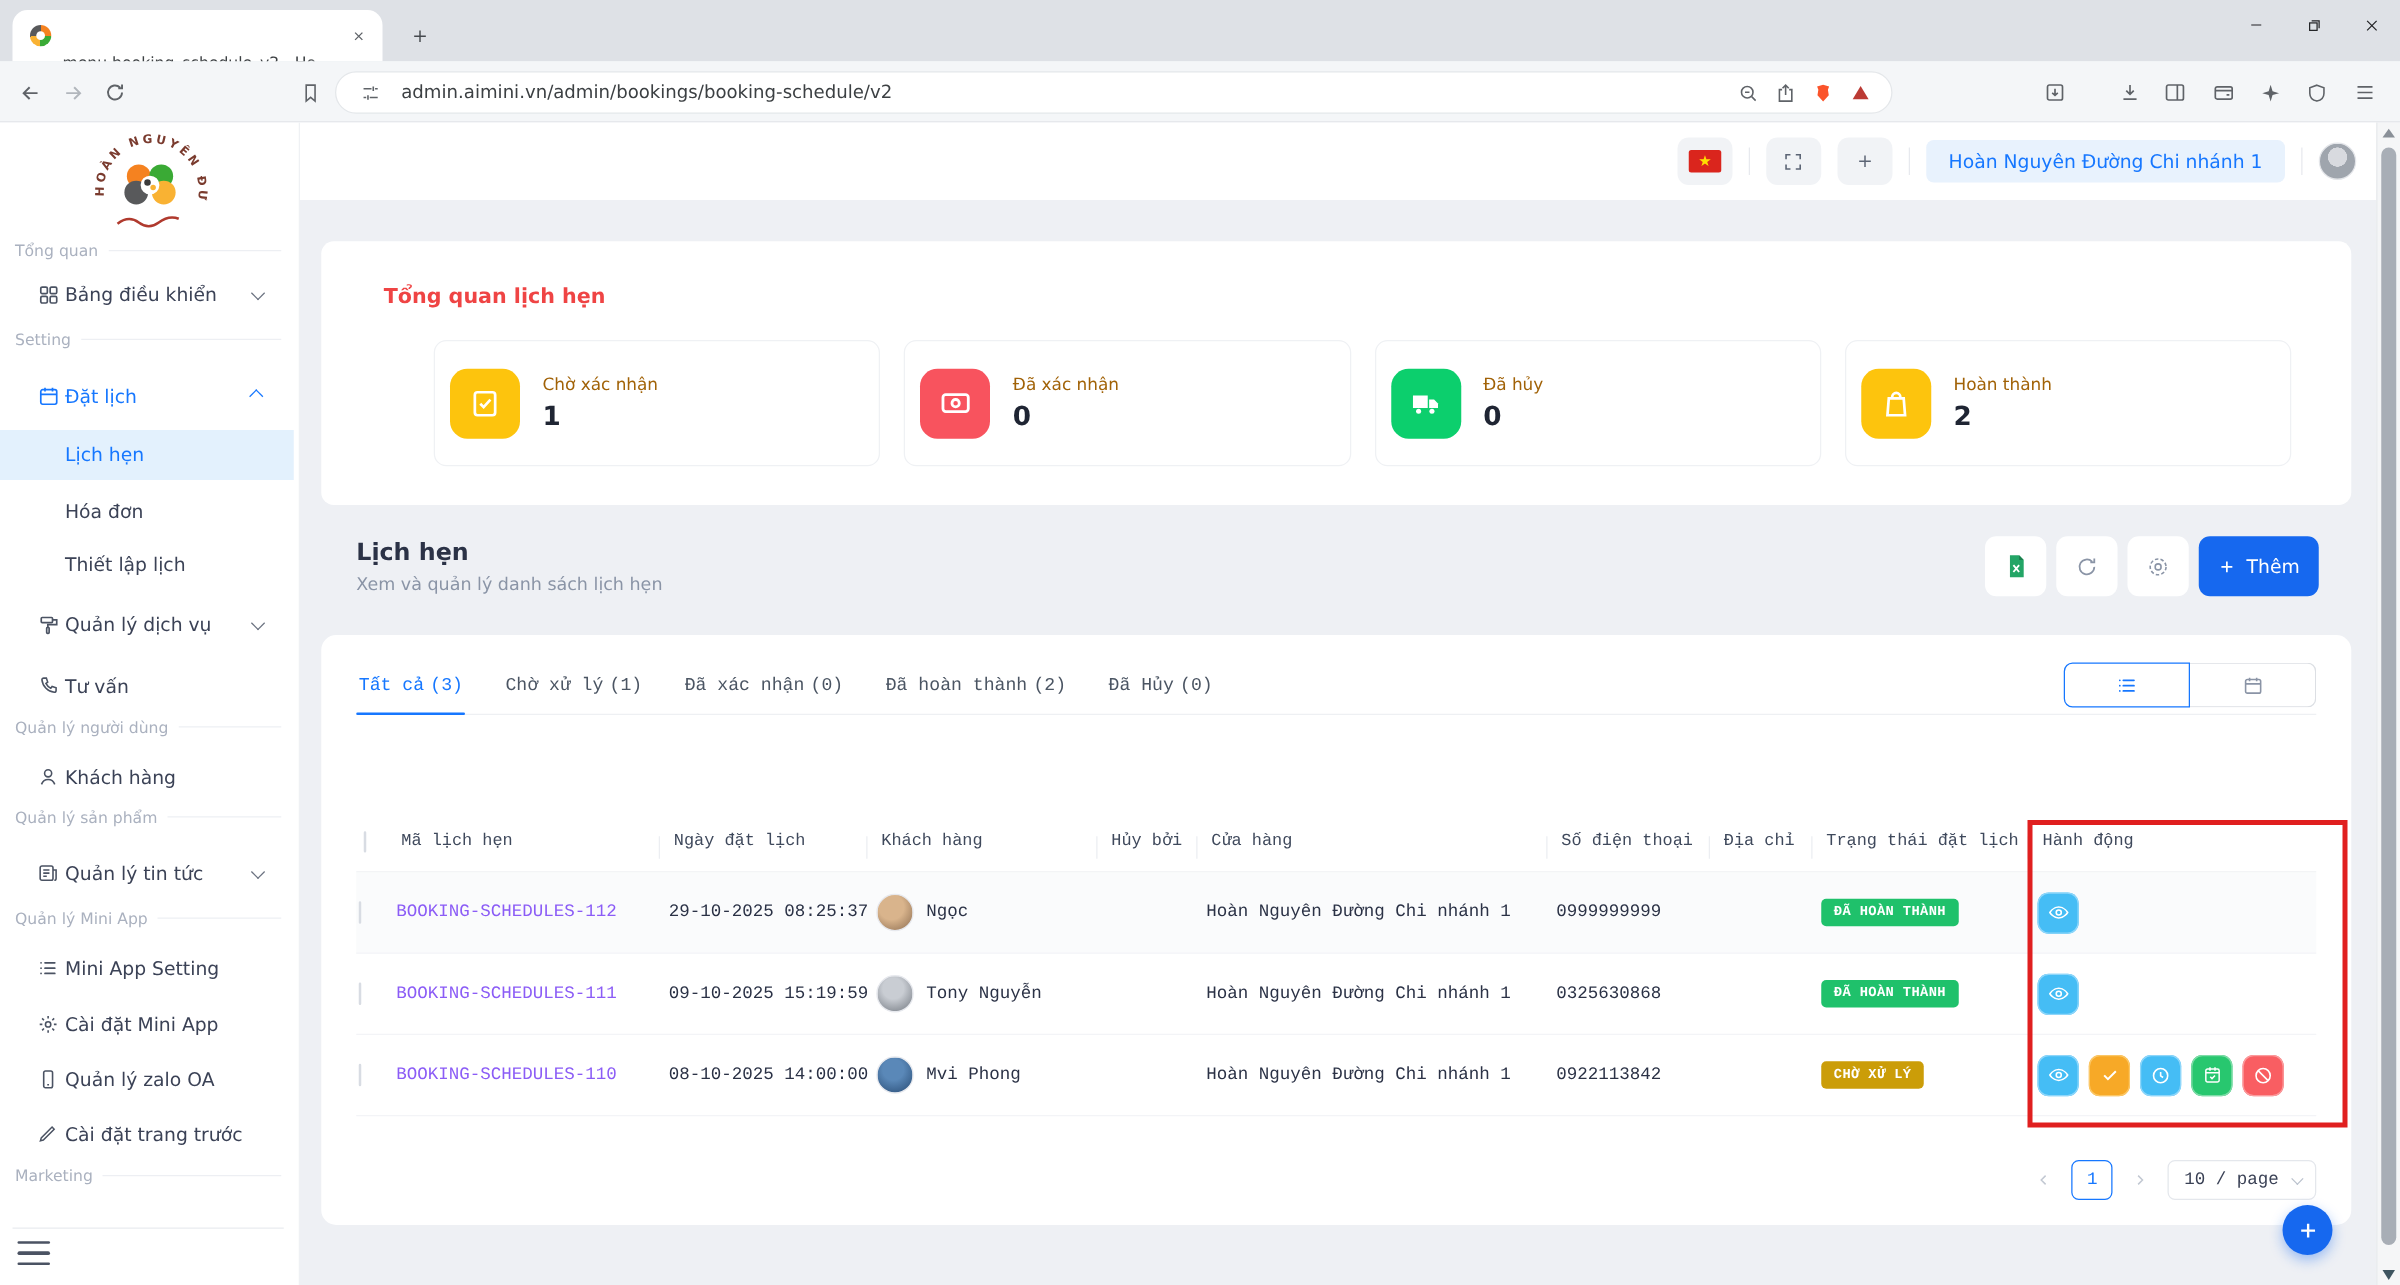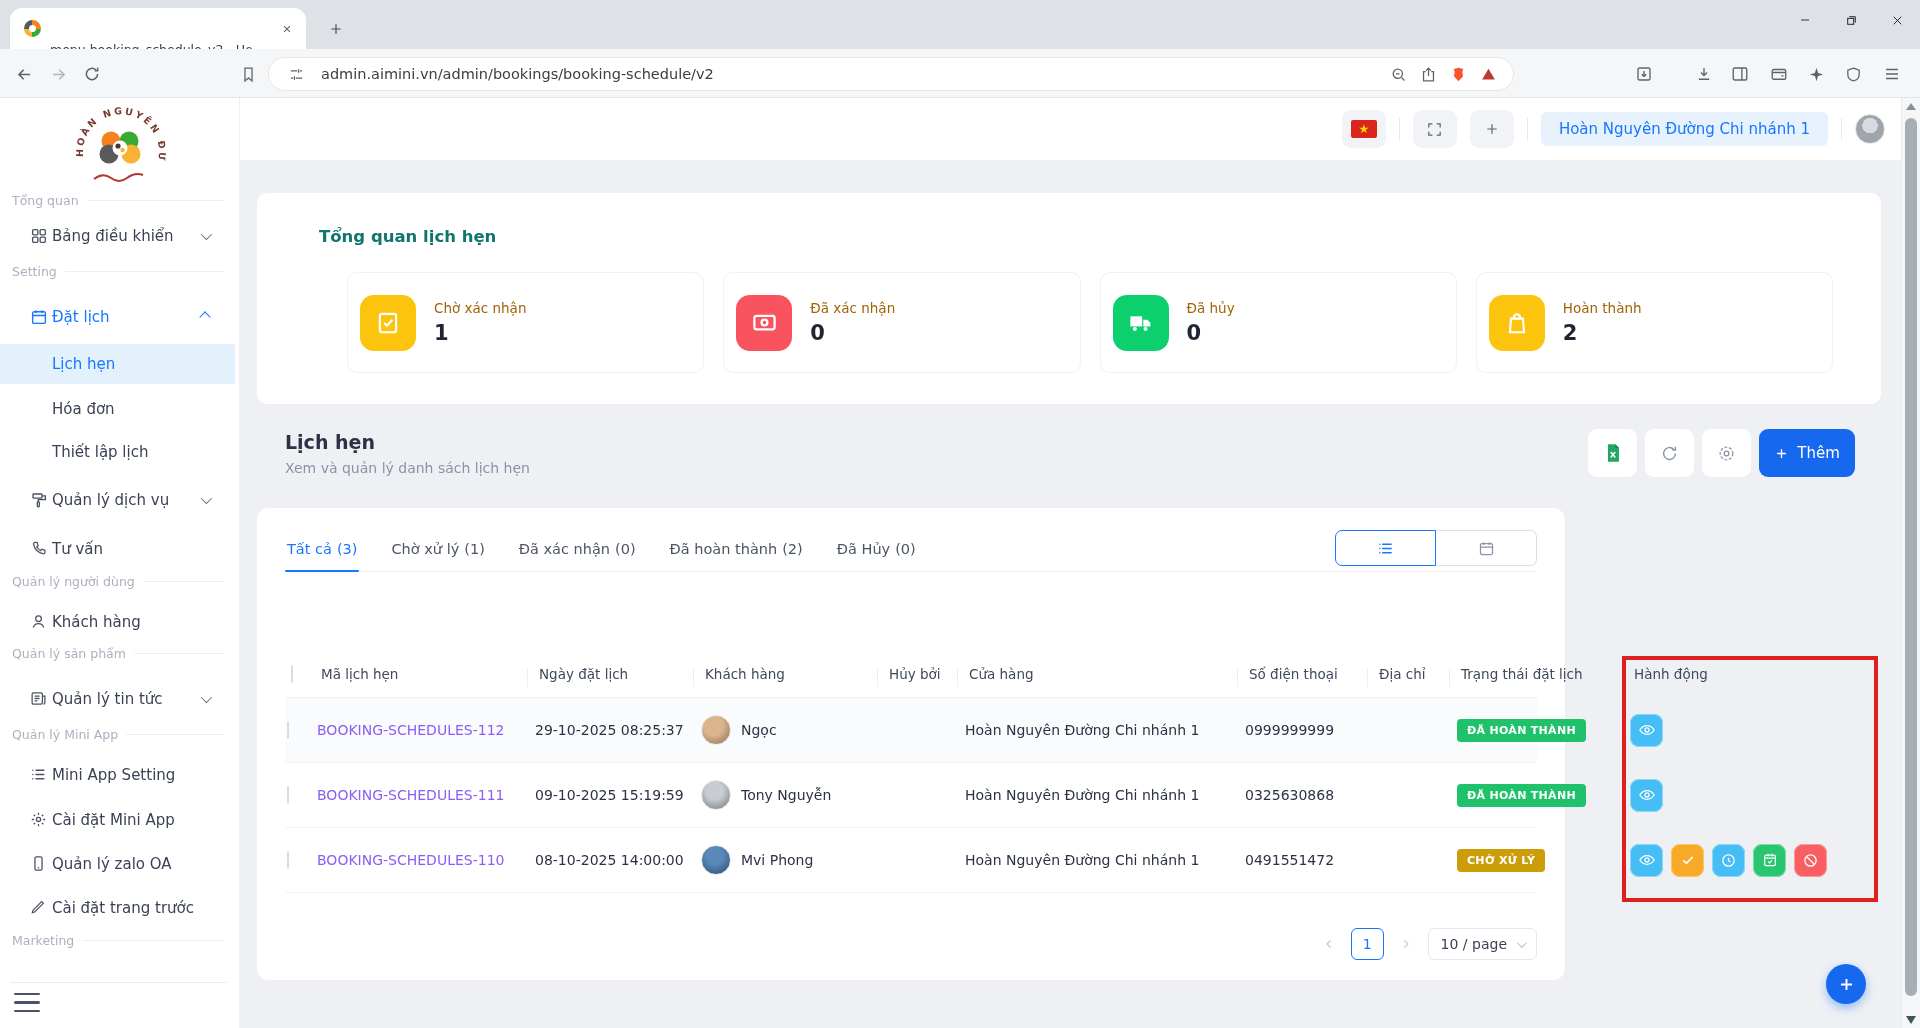--- a/index.html
+++ b/index.html
@@ -60,41 +60,41 @@
   .tb-btn{width:44px;height:38px;background:#f1f3f6;border-radius:9px;display:flex;align-items:center;justify-content:center;color:#5c6575;}
   .flagbox{width:26px;height:18px;background:#da251d;border-radius:2px;display:flex;align-items:center;justify-content:center;
     color:#ffde00;font-size:12px;line-height:1;}
   .tb-div{width:1px;height:22px;background:#e7e9ee;}
   .branch-pill{height:34px;background:#e8f2fd;border-radius:6px;color:#1677ff;font-size:15px;display:flex;align-items:center;padding:0 18px;}
   .tb-avatar{width:30px;height:30px;border-radius:50%;background:radial-gradient(circle at 50% 38%,#d8dadf 0 34%,#9fa5ad 35% 100%);border:1px solid #e3e5e9;}
 
   
   .panel{position:absolute;background:#fff;border-radius:10px;}
   .overview{left:257px;top:95px;width:1624px;height:211px;}
-  .ov-title{position:absolute;left:62px;top:34px;font-size:16.5px;font-weight:700;color:#0f766e;}
+  .ov-title{position:absolute;left:50px;top:34px;font-size:16.5px;font-weight:700;color:#ef4444;}
   .cards{position:absolute;left:90px;right:48px;top:79px;height:101px;display:flex;gap:19px;}
   .stat-card{flex:1;border:1px solid #eff1f4;border-radius:10px;display:flex;align-items:center;padding-left:12px;gap:18px;background:#fff;}
   .stat-ic{width:56px;height:56px;border-radius:14px;display:flex;align-items:center;justify-content:center;color:#fff;flex:0 0 56px;}
   .stat-ic.yellow{background:#fdc40d;}
   .stat-ic.red{background:#f8535e;}
   .stat-ic.green{background:#0ccf6d;}
   .stat-label{font-size:13.5px;color:#a16207;}
   .stat-value{font-size:21px;font-weight:700;color:#1f2533;margin-top:5px;}
 
   
   .list-header{position:absolute;left:285px;top:331px;width:1570px;display:flex;justify-content:space-between;align-items:center;}
   .lh-title{font-size:19px;font-weight:700;color:#2b3246;}
   .lh-sub{font-size:14px;color:#8a94a6;margin-top:7px;}
   .lh-actions{display:flex;gap:8px;align-items:center;}
   .sq-btn{width:49px;height:48px;background:#fff;border-radius:9px;display:flex;align-items:center;justify-content:center;color:#8a94a6;}
   .add-btn{height:48px;width:96px;background:#1668ef;border:none;border-radius:9px;color:#fff;font-size:15px;
     display:flex;align-items:center;justify-content:center;gap:8px;font-family:inherit;}
 
   
-  .main-panel{left:257px;top:410px;width:1308px;height:472px;border-radius:12px;}
+  .main-panel{left:257px;top:410px;width:1624px;height:472px;border-radius:12px;font-family:Liberation Mono, monospace;}
   .tabs-row{position:absolute;left:28px;right:28px;top:18px;height:46px;border-bottom:1px solid #eef0f3;display:flex;gap:30px;}
   .tab-item{display:flex;align-items:center;gap:5px;font-size:14.5px;color:#4b5563;padding:0 2px;cursor:pointer;position:relative;}
   .tab-item.active{color:#1677ff;}
   .tab-item.active::after{content:"";position:absolute;left:0;right:0;bottom:-1px;height:2.5px;background:#1677ff;border-radius:2px;}
   .view-toggle{position:absolute;right:28px;top:22px;height:36px;display:flex;}
   .vt-btn{width:101px;height:36px;background:#fff;border:1px solid #dcdfe4;display:flex;align-items:center;justify-content:center;color:#8a94a6;}
   .vt-btn.first{border-radius:7px 0 0 7px;}
   .vt-btn.last{border-radius:0 7px 7px 0;border-left:none;}
   .vt-btn.active{border:1px solid #1677ff;color:#1677ff;}
 
@@ -661,21 +661,21 @@
         <div class="trow grid-row">
           <span><span class="cb"></span></span>
           <span class="link">BOOKING-SCHEDULES-110</span>
           <span>08-10-2025 14:00:00</span>
           <span class="cust">
               <span class="avatar av-mvi"></span>
             <span>Mvi Phong</span>
             </span>
           <span></span>
           <span>Hoàn Nguyên Đường Chi nhánh 1</span>
-          <span>0491551472</span>
+          <span>0922113842</span>
           <span></span>
           <span><span class="badge pending">CHỜ XỬ LÝ</span></span>
           <span class="actions">
             <span class="act view">
               <svg width="18" height="18" viewBox="0 0 24 24" stroke="#fff" stroke-width="1.7" fill="none">
                   <path d="M2.5 12S6 6.2 12 6.2 21.5 12 21.5 12 18 17.8 12 17.8 2.5 12 2.5 12z"></path>
                   <circle cx="12" cy="12" r="2.7"></circle>
                 </svg>
               </span>
             <span class="act approve">

